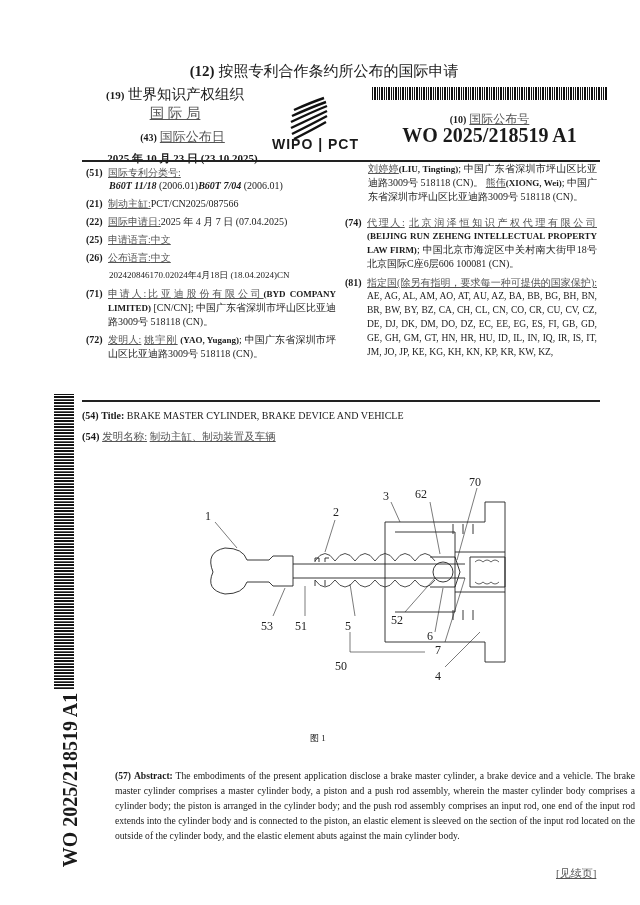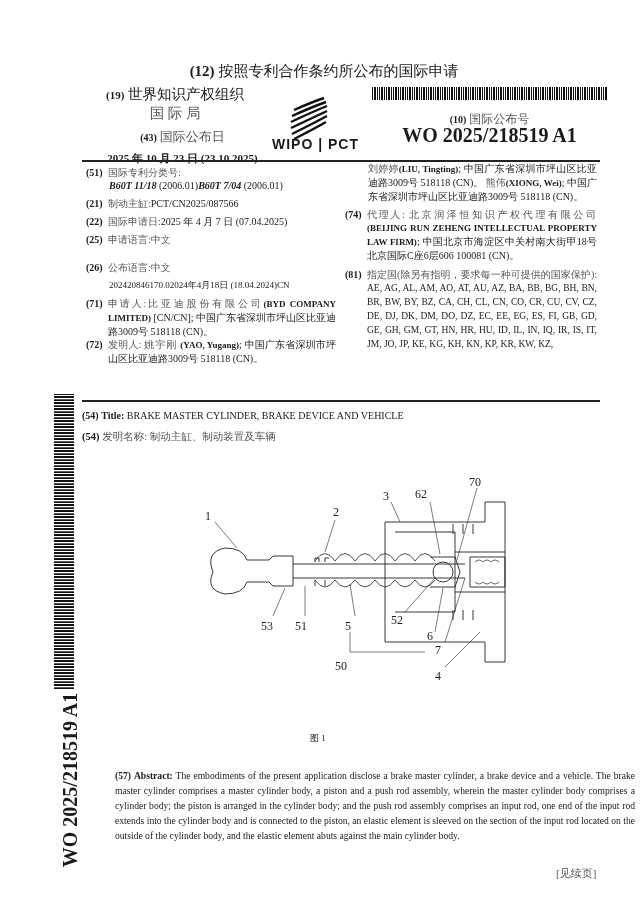--- a/index.html
+++ b/index.html
@@ -1,18 +1,18 @@
 <!DOCTYPE html>
 <html><head>
 <meta charset="utf-8">
 <style>
   html,body{margin:0;padding:0;background:#fff;}
   body{width:640px;height:905px;position:relative;overflow:hidden;font-family:"Liberation Serif","DejaVu Serif",serif;color:#1a1a1a;}
   .abs{position:absolute;}
-  .grey{color:#555;}
+  .grey{color:#555;text-decoration:underline;}
   .b{font-weight:bold;}
   .bi{font-weight:bold;font-style:italic;}
   .hdr-title{left:4px;width:640px;top:62px;text-align:center;font-size:15px;}
   .org{left:90px;top:85px;width:170px;text-align:center;font-size:14.5px;line-height:18px;}
   .pubdate{left:90px;top:127px;width:185px;text-align:center;font-size:12px;line-height:20px;}
   .wipo-logo{left:282px;top:96px;width:90px;height:56px;}
   .wipo-text{left:272px;top:136px;font-family:"Liberation Sans","DejaVu Sans",sans-serif;font-size:14px;font-weight:bold;letter-spacing:1px;}
   .barcode-top{left:372px;top:87px;width:235px;height:13px;}
   .pubno-label{left:372px;top:111px;width:235px;text-align:center;font-size:12px;}
   .pubno{left:372px;top:124px;width:235px;text-align:center;font-size:20px;font-weight:bold;}
@@ -87,47 +87,47 @@
     </div>
   </div>
   <div class="row-flex" style="margin-bottom:5px">
     <span><span class="num">(21)</span><span class="grey">制动主缸:</span></span>
     <span>PCT/CN2025/087566</span>
   </div>
   <div class="row-flex" style="margin-bottom:5px">
     <span><span class="num">(22)</span><span class="grey">国际申请日:</span></span>
     <span>2025 年 4 月 7 日 (07.04.2025)</span>
   </div>
-  <div class="row-flex" style="margin-bottom:15px">
+  <div class="row-flex" style="margin-bottom:5px">
     <span><span class="num">(25)</span><span class="grey">申请语言:</span></span>
     <span class="grey">中文</span>
   </div>
   <div class="row-flex" style="margin-bottom:5px">
     <span><span class="num">(26)</span><span class="grey">公布语言:</span></span>
     <span class="grey">中文</span>
   </div>
   <div style="margin-bottom:5px">
     <div class="ind row-flex" style="font-size:9px">
       <span>202420846170.0</span>
       <span>2024年4月18日 (18.04.2024)</span>
       <span>CN</span>
     </div>
   </div>
-  <div style="display:flex">
+  <div style="margin-bottom:5px;display:flex">
     <span class="num">(71)</span>
     <span style="flex:1;text-align:justify"><span class="grey">申请人:</span><span class="grey" style="letter-spacing:1px">比亚迪股份有限公司</span><span class="b" style="font-size:9px">(BYD COMPANY LIMITED)</span> <span>[CN/CN]; 中国广东省深圳市坪山区比亚迪路3009号 518118 (CN)。</span></span>
   </div>
   <div style="display:flex">
     <span class="num">(72)</span>
     <span style="flex:1;text-align:justify"><span class="grey">发明人:</span> <span class="grey" style="letter-spacing:1px">姚宇刚</span> <span class="b" style="font-size:9px">(YAO, Yugang)</span><span>; 中国广东省深圳市坪山区比亚迪路3009号 518118 (CN)。</span></span>
   </div>
 </div>
 
 <div class="abs col" style="left:345px;top:162px;width:252px;">
-  <div class="ind" style="text-align:justify;margin-bottom:5px">
+  <div class="ind" style="text-align:justify;margin-bottom:13px">
     <span class="grey">刘婷婷</span><span class="b" style="font-size:9px">(LIU, Tingting)</span><span>; 中国广东省深圳市坪山区比亚迪路3009号 518118 (CN)。</span>
     <span class="grey">熊伟</span><span class="b" style="font-size:9px">(XIONG, Wei)</span><span>; 中国广东省深圳市坪山区比亚迪路3009号 518118 (CN)。</span>
   </div>
   <div style="display:flex;margin-bottom:6px">
     <span class="num">(74)</span>
     <span style="flex:1;text-align:justify"><span class="grey">代理人:</span> <span class="grey" style="letter-spacing:1px">北京润泽恒知识产权代理有限公司</span><span class="b" style="font-size:9px">(BEIJING RUN ZEHENG INTELLECTUAL PROPERTY LAW FIRM)</span><span>; 中国北京市海淀区中关村南大街甲18号北京国际C座6层606 100081 (CN)。</span></span>
   </div>
   <div style="display:flex">
     <span class="num">(81)</span>
     <span style="flex:1;text-align:justify"><span class="grey">指定国(除另有指明，要求每一种可提供的国家保护):</span> <span style="font-size:9.5px">AE, AG, AL, AM, AO, AT, AU, AZ, BA, BB, BG, BH, BN, BR, BW, BY, BZ, CA, CH, CL, CN, CO, CR, CU, CV, CZ, DE, DJ, DK, DM, DO, DZ, EC, EE, EG, ES, FI, GB, GD, GE, GH, GM, GT, HN, HR, HU, ID, IL, IN, IQ, IR, IS, IT, JM, JO, JP, KE, KG, KH, KN, KP, KR, KW, KZ,</span></span>

